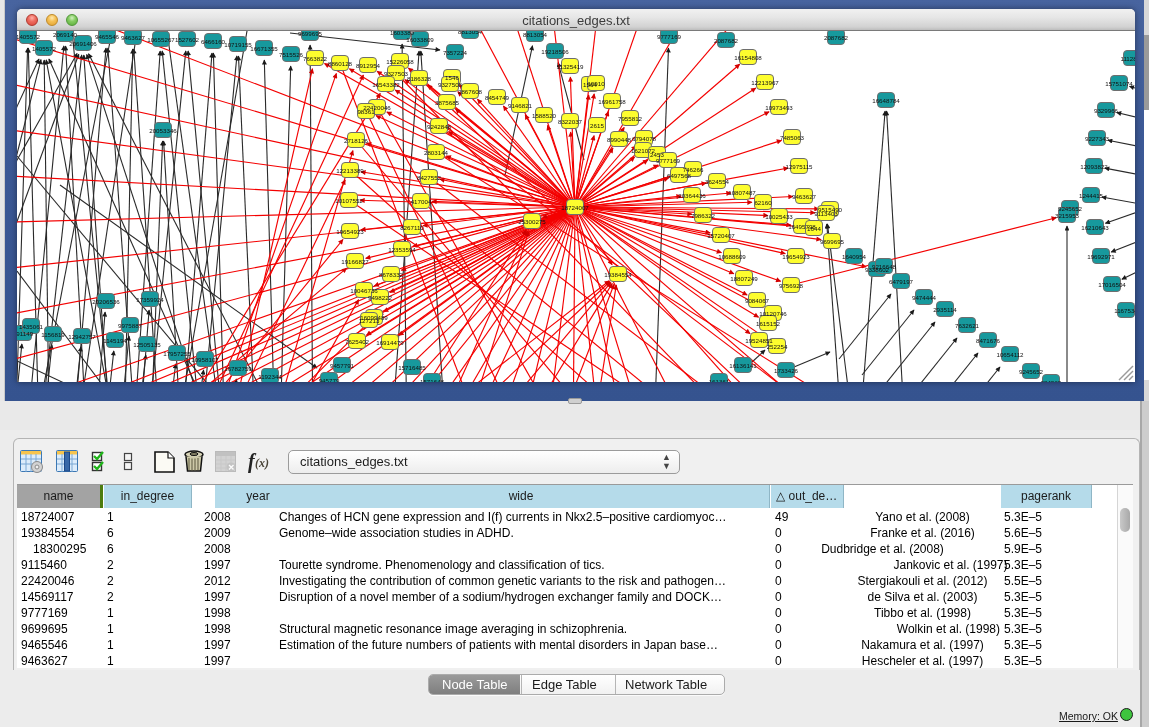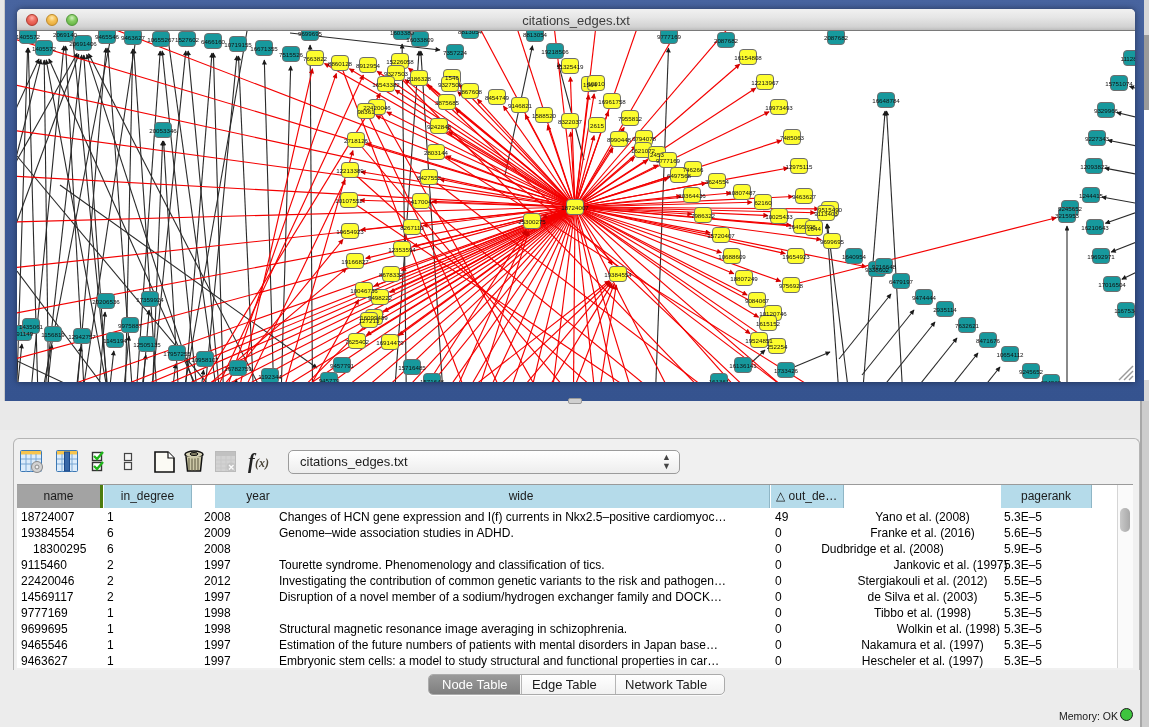--- a/index.html
+++ b/index.html
@@ -32,21 +32,21 @@
 #tablewrap { left:17px; top:484px; width:1116px; height:184px; background:#fff; border-top:1px solid #9a9a9a; }
 .hcell { position:absolute; top:485px; height:23px; background:#b5dbea; border-right:1px solid #8fb6c6; font-size:12px; color:#1c1c1c; text-align:center; line-height:23px; }
 .trow { position:absolute; left:17px; width:1116px; height:16px; font-size:12px; color:#000; }
 .trow span { position:absolute; top:1px; white-space:nowrap; }
 #vscroll { left:1117px; top:485px; width:16px; height:183px; background:#fafafa; border-left:1px solid #d5d5d5; }
 #vthumb { left:1120px; top:508px; width:10px; height:24px; background:linear-gradient(90deg,#c9c9c9,#a8a8a8); border-radius:5px; }
 
 #tabbar { left:428px; top:674px; width:297px; height:21px; border:1px solid #ababab; border-radius:5px; background:linear-gradient(180deg,#ffffff,#f1f1f1); box-shadow:0 1px 0 rgba(255,255,255,.8); }
 #tabsel { position:absolute; left:0; top:0; width:91px; height:19px; border-radius:4px 0 0 4px; background:linear-gradient(180deg,#9a9a9a,#7f7f7f); color:#fff; }
 .tabtxt { position:absolute; top:2px; font-size:13px; color:#1a1a1a; }
-#memline { left:1059px; top:710px; font-size:10.5px; color:#1a1a1a; }
+#memline { left:1059px; top:710px; font-size:10.5px; color:#1a1a1a;text-decoration:underline; }
 #memdot { left:1120px; top:708px; width:13px; height:13px; border-radius:50%; background:#3ec43e; border:1px solid #1c1c1c; }
 #grip { left:568px; top:398px; width:14px; height:6px; background:#d0d0d0; border:1px solid #9a9a9a; border-radius:2px; }
 </style></head>
 <body>
 <div id="stage">
   <div class="abs" id="blueframe"></div>
   <div class="abs" id="leftstrip"></div>
   <div class="abs" id="macwin">
     <div id="titlebar">
         <div class="light" id="l1"></div>
@@ -755,21 +755,20 @@
       <span style="left:187px">1997</span>
       <span style="left:262px">Estimation of the future numbers of patients with mental disorders in Japan base…</span>
       <span style="left:758px">0</span>
       <span style="left:828px;width:155px;text-align:center">Nakamura et al. (1997)</span>
       <span style="left:987px">5.3E–5</span>
     </div>
     <div class="trow" style="top:653px">
       <span style="left:4px">9463627</span>
       <span style="left:90px">1</span>
       <span style="left:187px">1997</span>
-      <span style="left:262px">Embryonic stem cells: a model to study structural and functional properties in car…</span>
       <span style="left:758px">0</span>
       <span style="left:828px;width:155px;text-align:center">Hescheler et al. (1997)</span>
       <span style="left:987px">5.3E–5</span>
     </div>
   <div class="abs" id="vscroll"></div>
   <div class="abs" id="vthumb"></div>
   <div class="abs" id="tabbar">
     <div id="tabsel"></div>
     <div class="tabtxt" style="left:13px;color:#fff">Node Table</div>
     <div class="tabtxt" style="left:103px">Edge Table</div>

